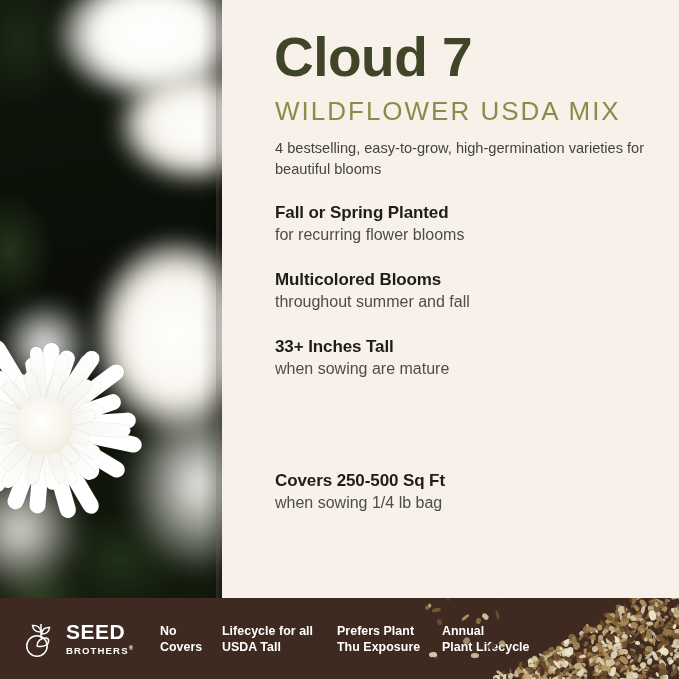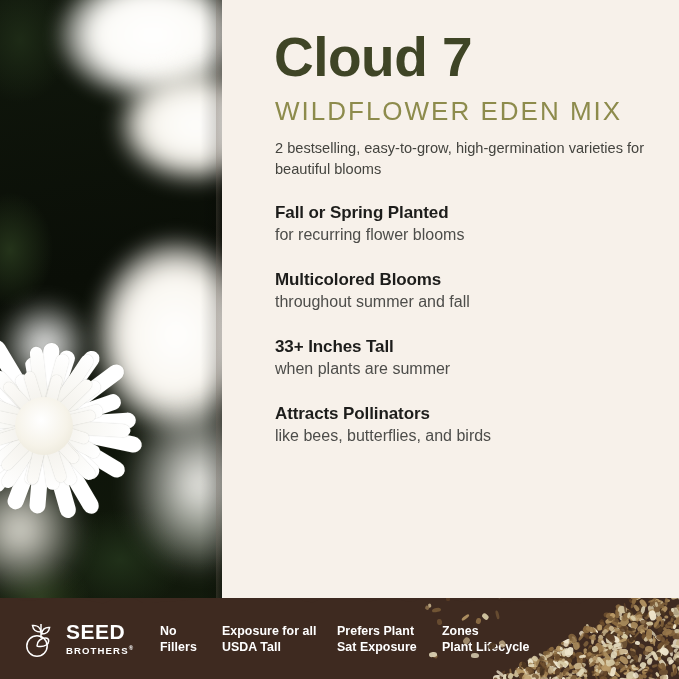--- a/index.html
+++ b/index.html
@@ -208,38 +208,38 @@
         <div class="petal p3" style="transform: rotate(224deg) scaleY(1.14);"></div>
         <div class="petal p3" style="transform: rotate(253.5deg) scaleY(1.1);"></div>
         <div class="core"></div>
       </div>
     <div class="ph-layer" id="ph-shadow"></div>
   </div>
   <div id="ph-edge"></div>
 
   <div id="content">
     <div id="title">Cloud 7</div>
-    <div id="subtitle">WILDFLOWER EDEN MIX</div>
-    <div id="intro">2 bestselling, easy-to-grow, high-germination varieties for beautiful blooms</div>
+    <div id="subtitle">WILDFLOWER USDA MIX</div>
+    <div id="intro">4 bestselling, easy-to-grow, high-germination varieties for beautiful blooms</div>
 
     <div class="feature" id="feat1">
       <div class="f-title">Multicolored Blooms</div>
       <div class="f-sub">throughout summer and fall</div>
     </div>
     <div class="feature" id="feat0">
       <div class="f-title">Fall or Spring Planted</div>
       <div class="f-sub">for recurring flower blooms</div>
     </div>
     <div class="feature" id="feat2">
       <div class="f-title">33+ Inches Tall</div>
-      <div class="f-sub">when plants are summer</div>
+      <div class="f-sub">when sowing are mature</div>
     </div>
-    <div class="feature" id="feat3">
-      <div class="f-title">Attracts Pollinators</div>
-      <div class="f-sub">like bees, butterflies, and birds</div>
+    <div class="feature" id="feat4">
+      <div class="f-title">Covers 250-500 Sq Ft</div>
+      <div class="f-sub">when sowing 1/4 lb bag</div>
     </div>
   </div>
 
   <div id="footer">
     <svg id="footer-torn" viewBox="0 0 679 14" preserveAspectRatio="none">
       <path id="torn-path" fill="#3e2a20" d="M0,14 L0,8.68 L13.0,4.6 L21.8,9.9 L39.7,8.7 L57.1,6.9 L77.7,8.1 L88.5,9.5 L103.2,12.6 L110.8,9.1 L120.6,7.0 L131.7,6.1 L142.5,11.4 L152.1,11.4 L171.7,10.3 L186.7,9.6 L197.8,5.4 L213.0,8.0 L226.9,5.5 L247.7,7.6 L263.3,7.5 L269.5,4.8 L277.3,9.5 L294.1,4.7 L303.6,10.1 L312.7,11.4 L321.1,7.5 L327.9,5.5 L348.5,4.5 L368.9,10.8 L390.8,6.0 L408.3,10.9 L415.4,9.9 L422.7,4.8 L443.3,7.1 L465.1,11.3 L486.6,6.8 L504.9,10.5 L514.0,9.8 L534.2,10.0 L545.8,11.0 L564.5,11.4 L580.1,12.2 L586.7,9.0 L597.5,7.7 L608.6,7.6 L617.7,5.3 L628.6,6.9 L642.0,9.0 L650.7,10.5 L663.3,10.4 L674.7,12.4 L679.0,7.1 L679,14 Z"></path>
     </svg>
 
     <div id="logo">
       <svg id="logo-mark" viewBox="0 0 38 38">
@@ -252,32 +252,32 @@
         </g>
       </svg>
       <div id="logo-word">
         <div id="logo-eden">SEED</div>
         <div id="logo-brothers"><span>BROTHERS</span><sup>®</sup></div>
       </div>
     </div>
 
     <div class="fitem" id="fitem0">
       <div>No</div>
-      <div>Fillers</div>
+      <div>Covers</div>
     </div>
     <div class="fitem" id="fitem1">
-      <div>Exposure for all</div>
+      <div>Lifecycle for all</div>
       <div>USDA Tall</div>
     </div>
     <div class="fitem" id="fitem2">
       <div>Prefers Plant</div>
-      <div>Sat Exposure</div>
+      <div>Thu Exposure</div>
     </div>
     <div class="fitem" id="fitem3">
-      <div>Zones</div>
+      <div>Annual</div>
       <div>Plant Lifecycle</div>
     </div>
 
     <div id="seedpile">
         <div class="seed" style="left: 185.6px; top: 52.1px; width: 6.5px; height: 2.3px; background: rgb(239, 230, 205); transform: rotate(-3deg); opacity: 0.77;"></div>
         <div class="seed" style="left: 90.6px; top: 77.9px; width: 9px; height: 3.2px; background: rgb(92, 63, 38); transform: rotate(37deg); opacity: 0.9;"></div>
         <div class="seed" style="left: 157.5px; top: 121.2px; width: 6.9px; height: 2.9px; background: rgb(92, 63, 38); transform: rotate(-72deg); opacity: 0.98;"></div>
         <div class="seed" style="left: 158.7px; top: 69.3px; width: 3.2px; height: 4px; background: rgb(110, 79, 46); transform: rotate(-87deg); opacity: 0.93;"></div>
         <div class="seed" style="left: 114px; top: 101.7px; width: 7.2px; height: 2.3px; background: rgb(224, 214, 184); transform: rotate(-19deg); opacity: 0.8;"></div>
         <div class="seed" style="left: 71px; top: 99.7px; width: 9.9px; height: 5.4px; background: rgb(157, 124, 78); transform: rotate(7deg); opacity: 0.91;"></div>

